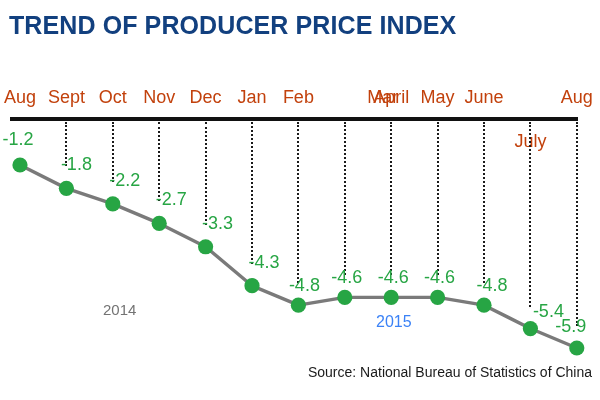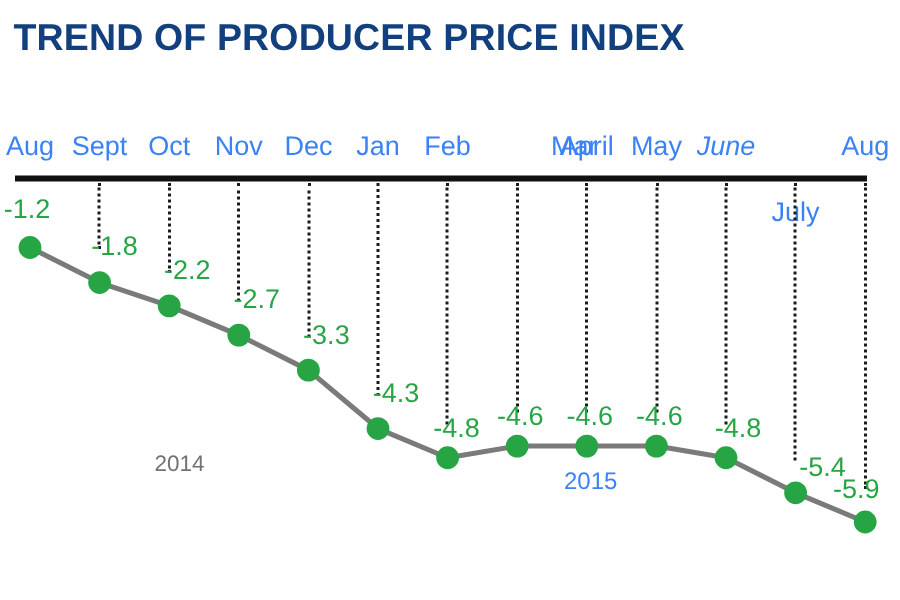--- a/index.html
+++ b/index.html
@@ -53,21 +53,21 @@
     top: 86px;
     width: 600px;
     height: 26px;
   }
   .tick-label {
     position: absolute;
     top: 0;
     transform: translateX(-50%);
     font-size: 18px;
     line-height: 22px;
-    color: #3b82f6;
+    color: #c2410c;
     font-family: "Liberation Sans", sans-serif;
     white-space: nowrap;
   }
 
   
   .axis-rule {
     position: absolute;
     left: 10px;
     top: 117px;
     width: 568px;
@@ -157,21 +157,21 @@
       <div class="tick-label" style="left: 20px;">Aug</div>
       <div class="tick-label" style="left: 66.4px;">Sept</div>
       <div class="tick-label" style="left: 112.8px;">Oct</div>
       <div class="tick-label" style="left: 159.2px;">Nov</div>
       <div class="tick-label" style="left: 205.6px;">Dec</div>
       <div class="tick-label" style="left: 252px;">Jan</div>
       <div class="tick-label" style="left: 298.4px;">Feb</div>
       <div class="tick-label" style="left: 344.8px; margin-left: 38px;">Mar</div>
       <div class="tick-label" style="left: 391.2px;">April</div>
       <div class="tick-label" style="left: 437.6px;">May</div>
-      <div class="tick-label" style="left: 484px; font-style: italic;">June</div>
+      <div class="tick-label" style="left: 484px;">June</div>
       <div class="tick-label" style="left: 530.4px; margin-top: 44px;">July</div>
       <div class="tick-label" style="left: 576.8px;">Aug</div>
     </div>
 
   <div class="axis-rule"></div>
 
   <div class="plot">
     <svg id="chart-svg" width="600" height="400" viewBox="0 0 600 400">
         <polyline points="20,165 66.4,188.36170212765958 112.8,203.93617021276597 159.2,223.40425531914894 205.6,246.7659574468085 252,285.70212765957444 298.4,305.17021276595744 344.8,297.3829787234042 391.2,297.3829787234042 437.59999999999997,297.3829787234042 484,305.17021276595744 530.4,328.531914893617 576.8,348" fill="none" stroke="#7a7a7a" stroke-width="3.4" stroke-linejoin="round" stroke-linecap="round"></polyline>
         <circle cx="20" cy="165" r="7.6" fill="#27a544"></circle>
@@ -186,14 +186,15 @@
         <circle cx="437.59999999999997" cy="297.3829787234042" r="7.6" fill="#27a544"></circle>
         <circle cx="484" cy="305.17021276595744" r="7.6" fill="#27a544"></circle>
         <circle cx="530.4" cy="328.531914893617" r="7.6" fill="#27a544"></circle>
         <circle cx="576.8" cy="348" r="7.6" fill="#27a544"></circle>
       </svg>
   <div class="gridline" style="left: 65.4px; height: 44.3617px;"></div><div class="gridline" style="left: 111.8px; height: 59.9362px;"></div><div class="gridline" style="left: 158.2px; height: 79.4043px;"></div><div class="gridline" style="left: 204.6px; height: 102.766px;"></div><div class="gridline" style="left: 251px; height: 141.702px;"></div><div class="gridline" style="left: 297.4px; height: 161.17px;"></div><div class="gridline" style="left: 343.8px; height: 153.383px;"></div><div class="gridline" style="left: 390.2px; height: 153.383px;"></div><div class="gridline" style="left: 436.6px; height: 153.383px;"></div><div class="gridline" style="left: 483px; height: 161.17px;"></div><div class="gridline" style="left: 529.4px; height: 184.532px;"></div><div class="gridline" style="left: 575.8px; height: 204px;"></div><div class="value-label" style="left: 18px; top: 129px;">-1.2</div><div class="value-label" style="left: 76.4px; top: 154.362px;">-1.8</div><div class="value-label" style="left: 124.8px; top: 169.936px;">-2.2</div><div class="value-label" style="left: 171.2px; top: 189.404px;">-2.7</div><div class="value-label" style="left: 217.6px; top: 212.766px;">-3.3</div><div class="value-label" style="left: 264px; top: 251.702px;">-4.3</div><div class="value-label" style="left: 304.4px; top: 275.17px;">-4.8</div><div class="value-label" style="left: 346.8px; top: 267.383px;">-4.6</div><div class="value-label" style="left: 393.2px; top: 267.383px;">-4.6</div><div class="value-label" style="left: 439.6px; top: 267.383px;">-4.6</div><div class="value-label" style="left: 492px; top: 275.17px;">-4.8</div><div class="value-label" style="left: 548.4px; top: 300.532px;">-5.4</div><div class="value-label" style="left: 570.8px; top: 316px;">-5.9</div></div>
 
   <div class="year-2014">2014</div>
   <div class="year-2015">2015</div>
 
+  <div class="footer-source">Source: National Bureau of Statistics of China</div>
 
 </div>
 
 </body></html>

